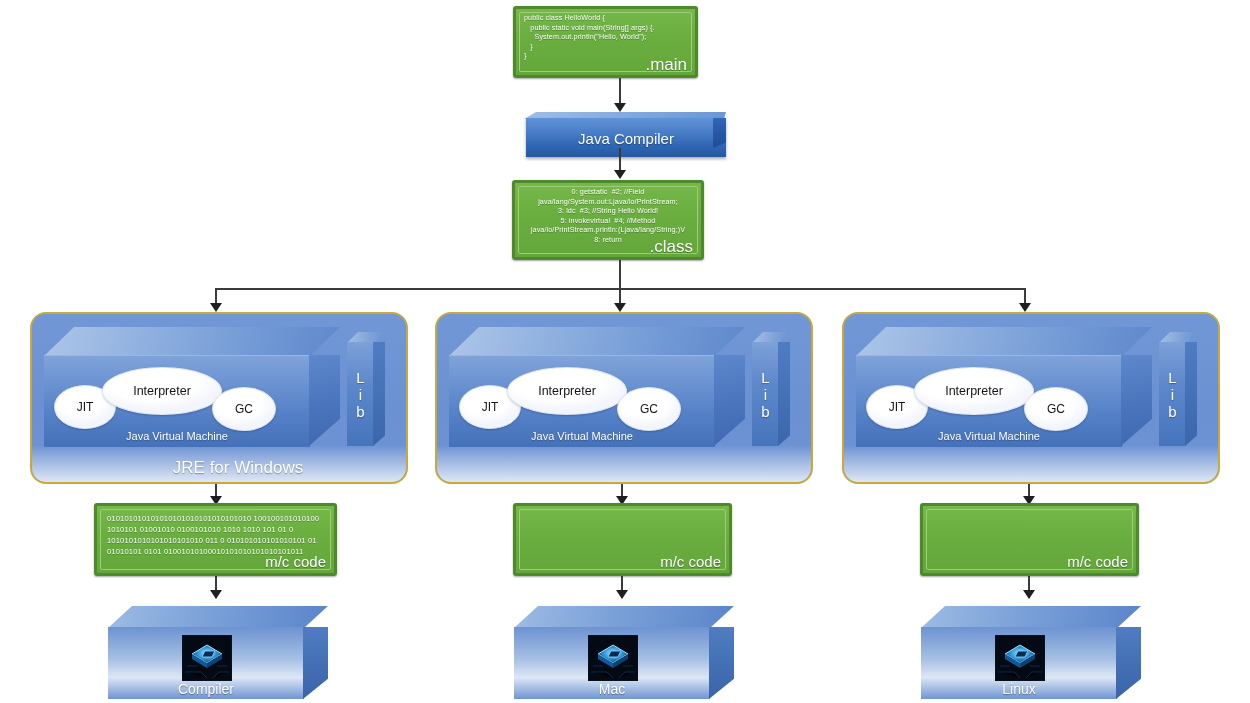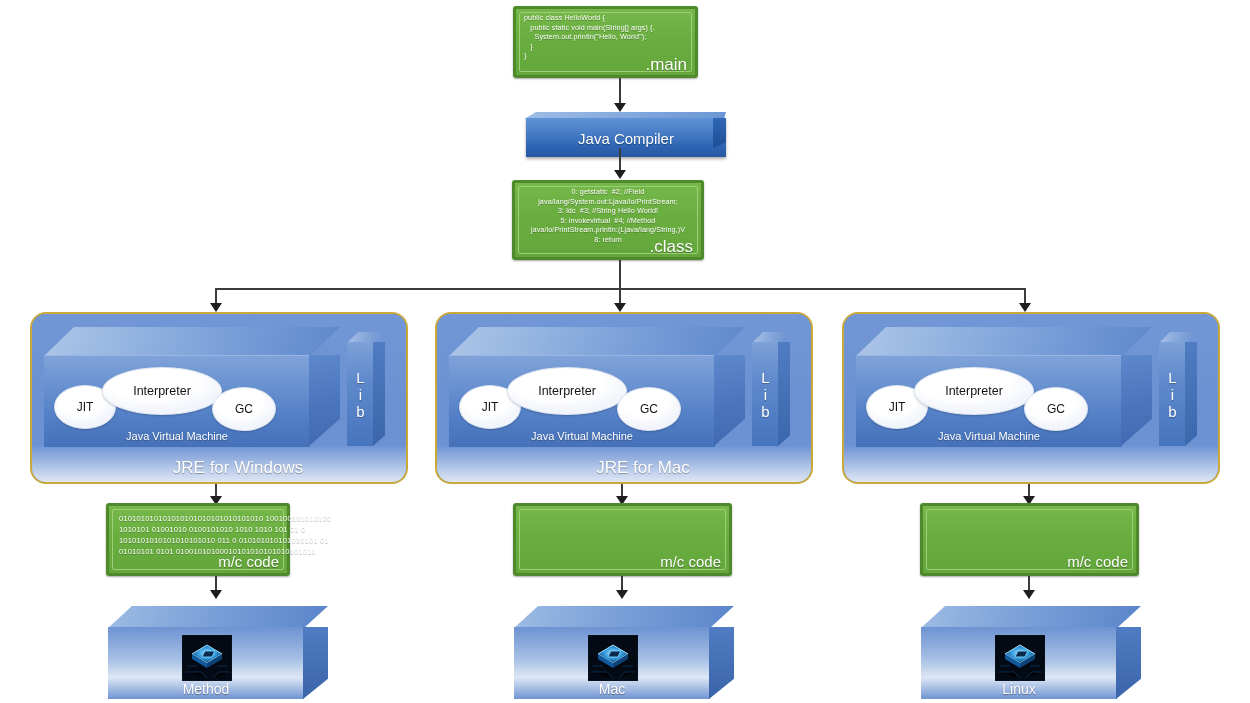--- a/index.html
+++ b/index.html
@@ -276,21 +276,20 @@
       <div class="libtop" style="height:11px;clip-path:polygon(0 100%,11px 0,100% 0,calc(100% - 11px) 100%);"></div>
       <div class="libfront" style="left:0;top:10px;width:27px;height:104px;">
         <div class="libtext" style="white-space:pre-line;">L
 i
 b</div>
       </div>
       <div class="libside" style="left:26px;top:10px;width:12px;height:104px;
                   clip-path:polygon(0 0,100% -10px,100% 90%,0 100%);"></div>
     </div>
 
-    <div class="jrelabel">JRE for Mac</div>
   </div>
 
   <div class="jre" style="left:842px;top:312px;width:378px;height:172px;">
     <div class="jrebg"></div>
 
     <div class="cube" style="left:12px;top:13px;width:296px;height:119px;">
       <div class="cubetop" style="height:29px;clip-path:polygon(0 100%,30px 0,100% 0,calc(100% - 30px) 100%);"></div>
       <div class="cubefront" style="left:0;top:28px;width:266px;height:91px;"></div>
       <div class="cubeside" style="left:265px;top:28px;width:31px;height:91px;
                   clip-path:polygon(0 0,100% -28px,100% 70%,0 100%);"></div>
@@ -321,21 +320,21 @@
 
   <div class="vline" style="left:215px;top:484px;height:20px;"></div>
   <div class="arrowhead" style="left:210px;top:496px;"></div>
 
   <div class="vline" style="left:621px;top:484px;height:20px;"></div>
   <div class="arrowhead" style="left:616px;top:496px;"></div>
 
   <div class="vline" style="left:1028px;top:484px;height:20px;"></div>
   <div class="arrowhead" style="left:1023px;top:496px;"></div>
 
-  <div class="codebox" style="left:106px;top:503px;width:184px;height:73px;">
+  <div class="codebox" style="left:94px;top:503px;width:243px;height:73px;">
     <div class="inner"></div>
     <div class="bin">010101010101010101010101010101010 100100101010100
 1010101 01001010 0100101010 1010 1010 101 01 0
 1010101010101010101010 011 0 010101010101010101 01
 01010101 0101 01001010100010101010101010101011</div>
     <div class="filetag small">m/c code</div>
   </div>
 
   <div class="codebox" style="left:513px;top:503px;width:219px;height:73px;">
     <div class="inner"></div>
@@ -377,21 +376,21 @@
           </g>
           <g transform="translate(24,21)">
             <polygon points="0,-12 15,-3 0,6 -15,-3" fill="url(#cg1)" opacity="0.95"></polygon>
             <polygon points="0,-12 15,-3 0,6 -15,-3" fill="none" stroke="#9fe3ff" stroke-width="1"></polygon>
             <polygon points="-15,-3 0,6 0,11 -15,2" fill="#12599b"></polygon>
             <polygon points="15,-3 0,6 0,11 15,2" fill="#0c4277"></polygon>
             <rect x="-5" y="-6" width="10" height="6" fill="#0a2b4d" stroke="#7fd4ff" stroke-width="0.8" transform="skewX(-25)"></rect>
           </g>
         </svg>
       </div>
-      <div class="oslabel">Method</div>
+      <div class="oslabel">Compiler</div>
     </div>
     <div class="osside" style="left:195px;top:21px;width:25px;height:72px;
                 clip-path:polygon(0 0,100% -21px,100% 72%,0 100%);"></div>
   </div>
 
   <div class="osbox" style="left:921px;top:606px;width:220px;height:93px;">
     <div class="ostop" style="height:22px;clip-path:polygon(0 100%,24px 0,100% 0,calc(100% - 24px) 100%);"></div>
     <div class="osfront" style="left:0;top:21px;width:196px;height:72px;">
       <div class="chip" style="left:74px;top:8px;width:48px;height:44px;">
         <svg width="48" height="44" viewBox="0 0 48 44">

